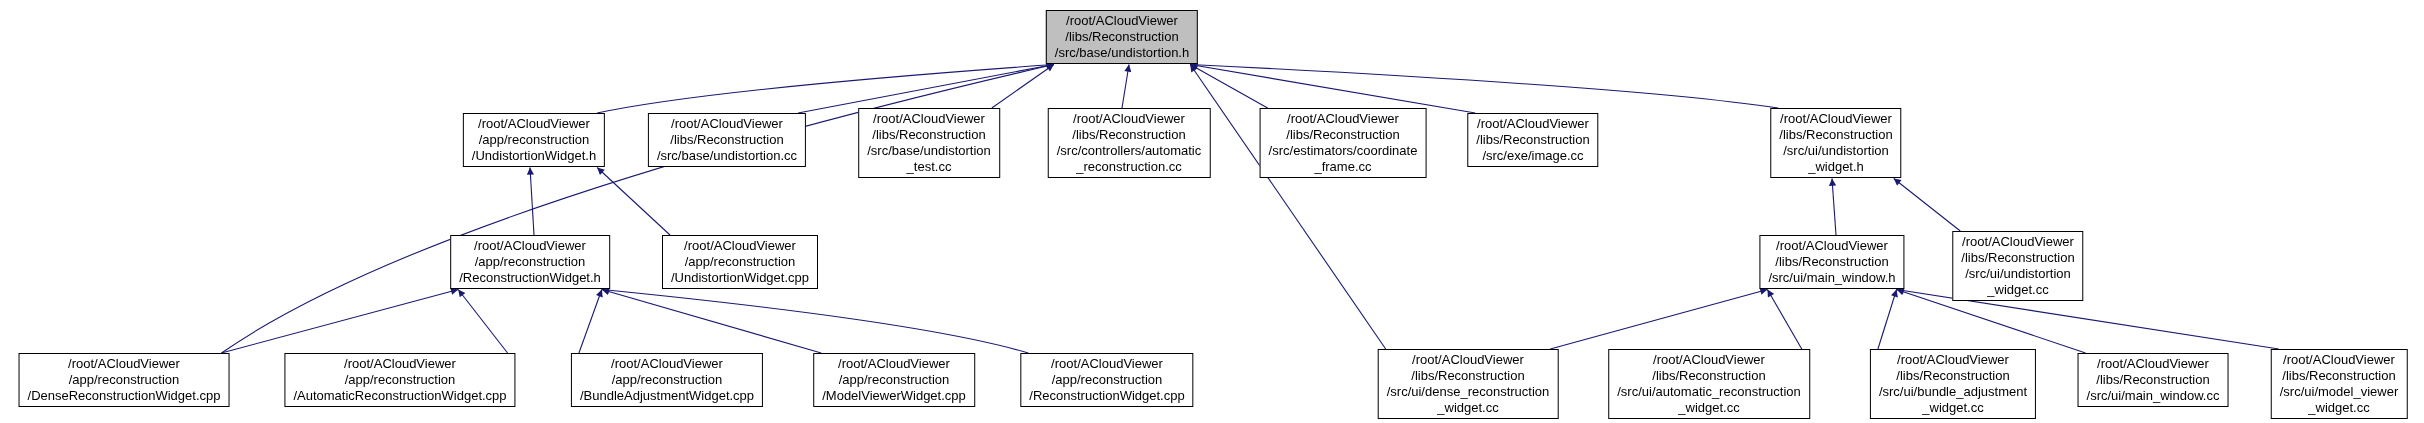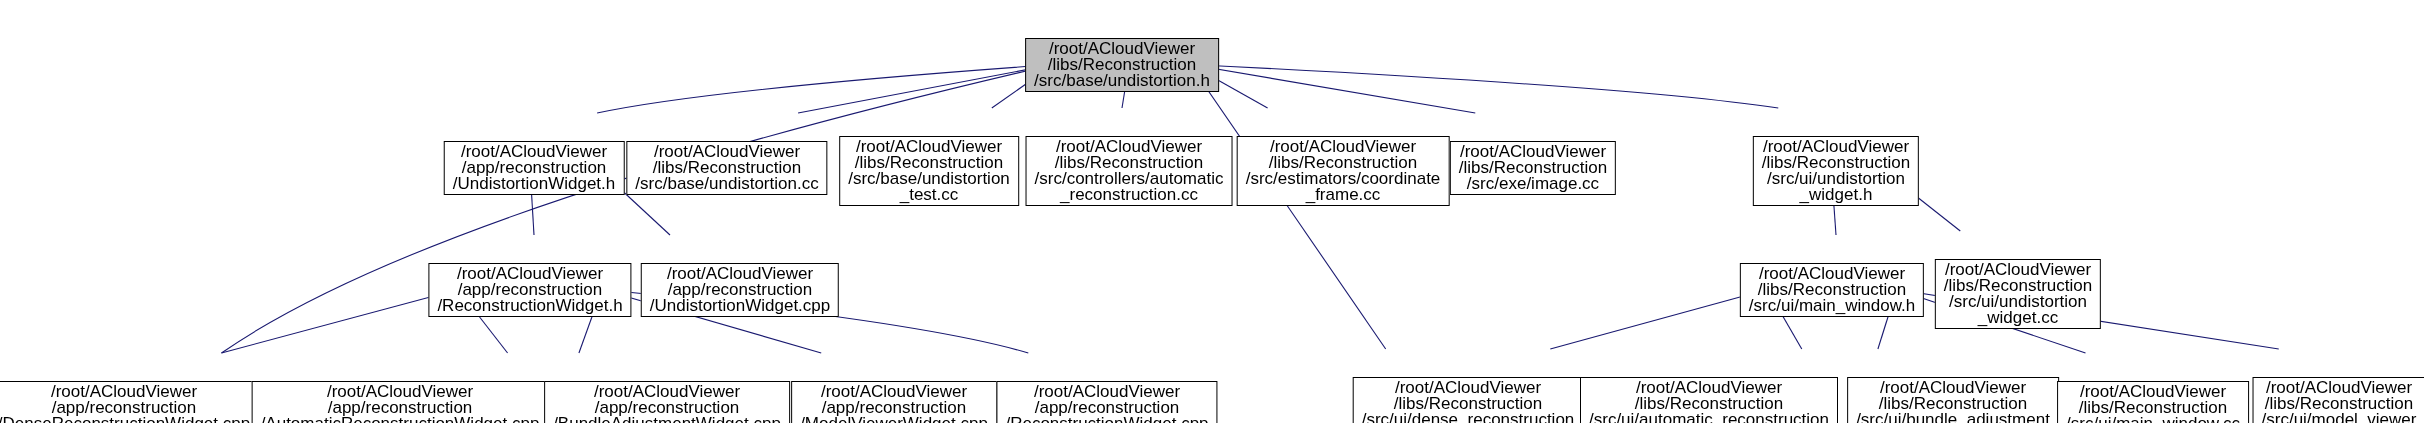--- a/index.html
+++ b/index.html
@@ -17,27 +17,26 @@
     width: 2424px; height: 423px;
     pointer-events: none;
   }
   .node {
     position: absolute;
     transform: translateX(-50%);
     box-sizing: border-box;
     background: #ffffff;
     border: 1px solid #000000;
     color: #000000;
-    font-size: 17px;
+    font-size: 13px;
     line-height: 16px;
     padding: 2px 8px;
     white-space: pre;
     text-align: center;
     cursor: pointer;
-    margin-top: 28px;
   }
   .node.hl { background: #bfbfbf; }
 </style>
 </head>
 <body>
 
 <div id="graph">
 
   <svg id="edge-layer" width="2424" height="423" viewBox="0 0 2424 423" xmlns="http://www.w3.org/2000/svg">
     <defs>

